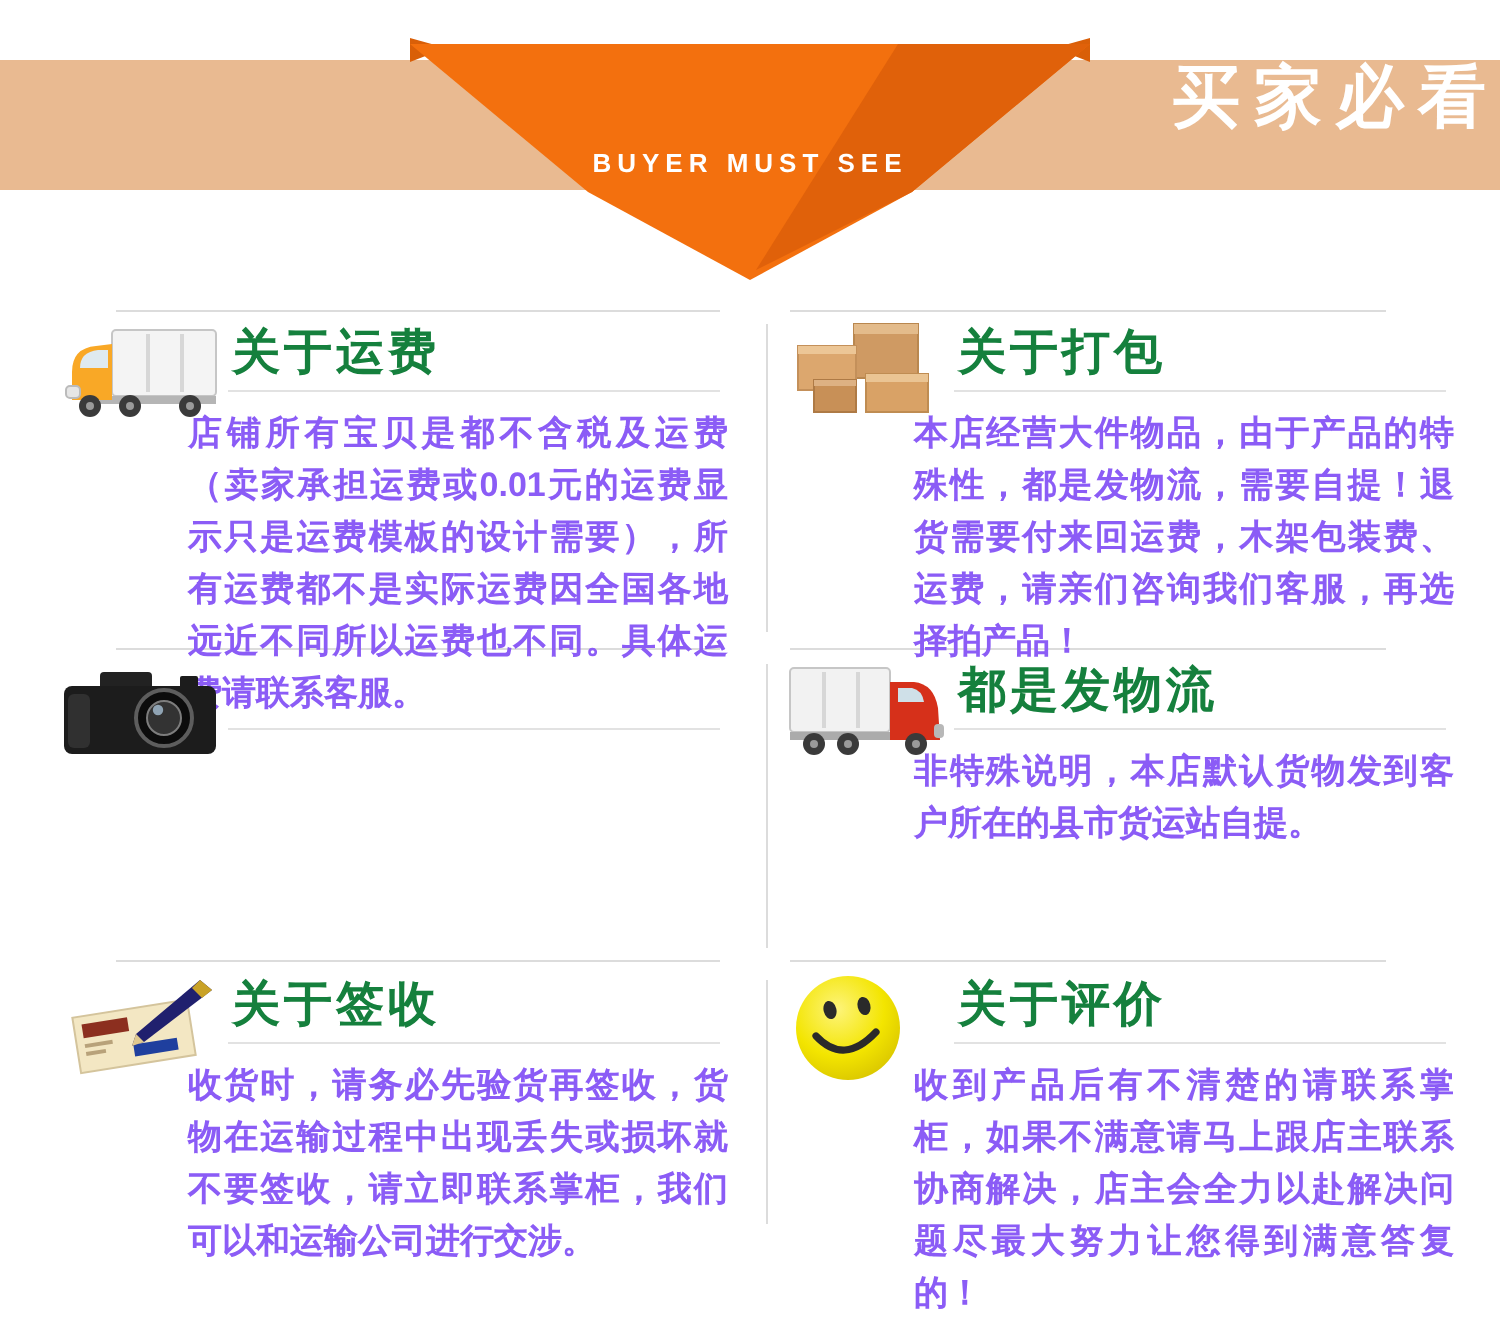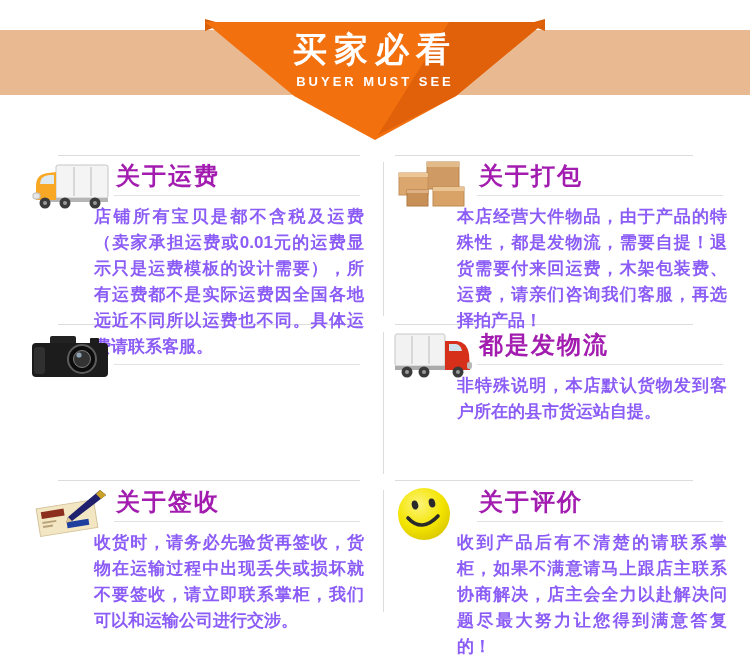--- a/index.html
+++ b/index.html
@@ -5,39 +5,39 @@
   html,body { margin:0; padding:0; background:#fff; }
   .page {
     position:relative; width:750px; height:661px; background:#ffffff;
     font-family:"Liberation Sans","DejaVu Sans",sans-serif; overflow:hidden;
   }
 
   
   .band { position:absolute; left:0; top:30px; width:750px; height:65px; background:#e9ba91; }
   .ribbon-svg { position:absolute; left:0; top:0; width:750px; height:150px; }
   .banner-cn {
-    position:absolute; left:0; top:32px; width:750px; text-align:center;
+    position:absolute; left:0; top:32px; width:750px; text-align:right;
     color:#ffffff; font-size:34px; font-weight:bold; letter-spacing:7px; line-height:34px;
   }
   .banner-en {
     position:absolute; left:0; top:74px; width:750px; text-align:center;
     color:#ffffff; font-size:13px; font-weight:bold; letter-spacing:3px;
   }
 
   
   .hline { position:absolute; height:1px; background:#dcdcdc; }
   .vline { position:absolute; width:1px; background:#dcdcdc; }
 
   
   .cell { position:absolute; width:332px; height:160px; }
   .cell .icon { position:absolute; left:0; top:2px; width:84px; height:56px; }
   .cell .icon svg { width:84px; height:56px; display:block; }
   .cell .title {
     position:absolute; left:86px; top:2px;
-    font-size:24px; font-weight:bold; color:#a21caf; letter-spacing:2px; white-space:nowrap;
+    font-size:24px; font-weight:bold; color:#15803d; letter-spacing:2px; white-space:nowrap;
   }
   .cell .trule { position:absolute; left:84px; right:2px; top:37px; height:1px; background:#e2e2e2; }
   .cell .para {
     position:absolute; left:64px; top:46px; width:270px;
     font-size:17px; line-height:26px; color:#8b5cf6; font-weight:600;
     text-align:justify;
   }
 </style>
 </head>
 <body>

